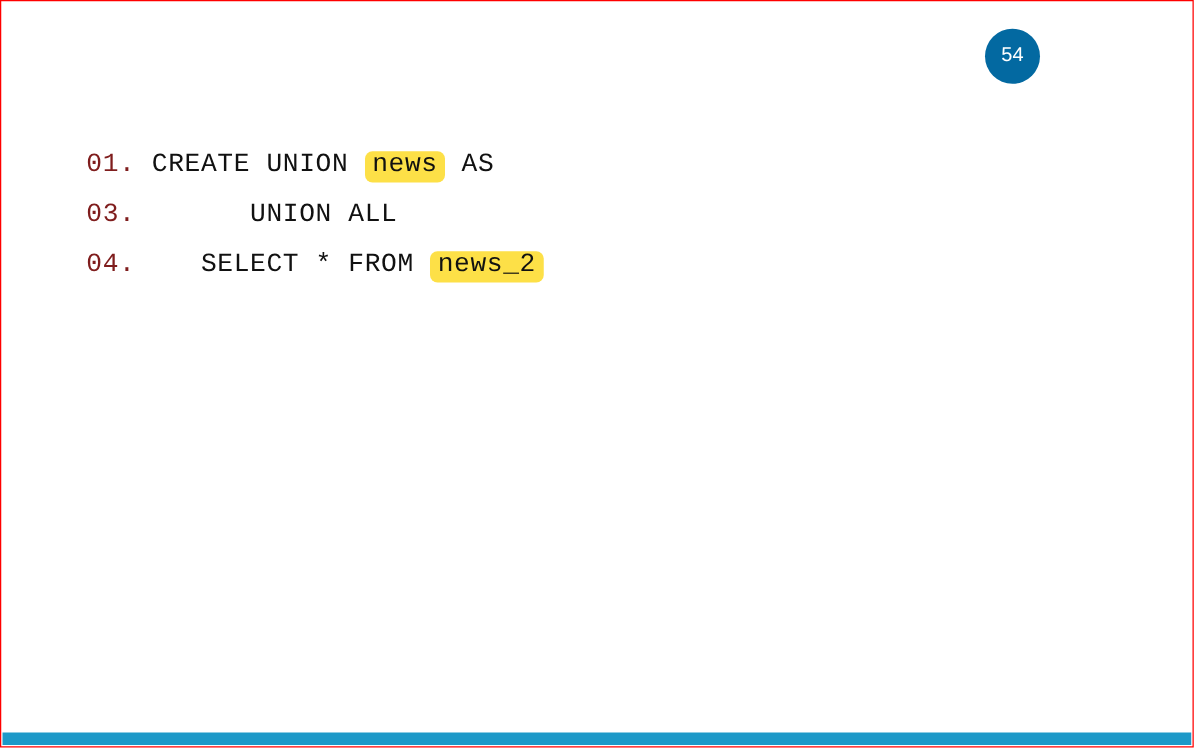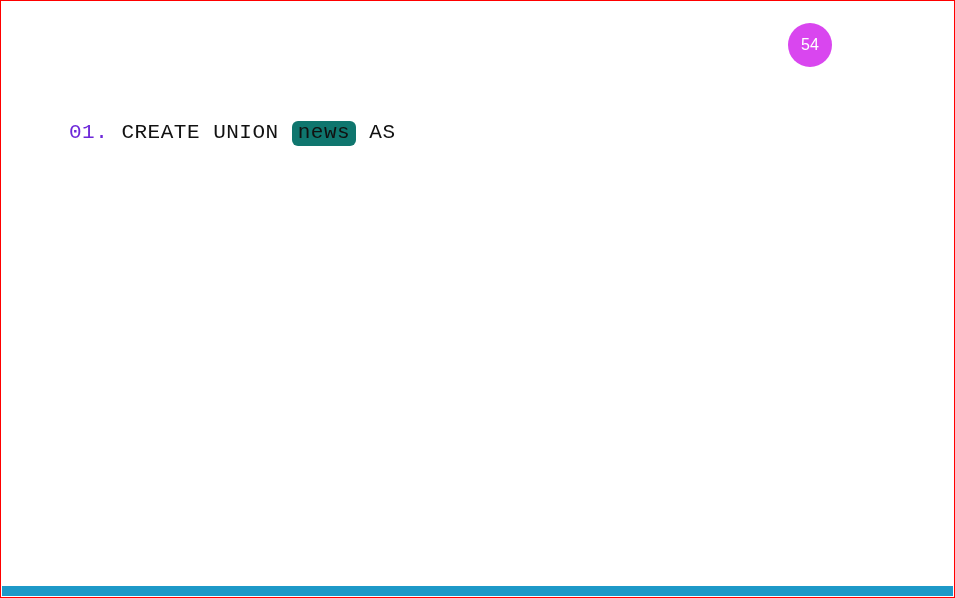--- a/index.html
+++ b/index.html
@@ -21,21 +21,21 @@
       position: relative;
       background: #fff;
     }
     .page-badge {
       position: absolute;
       top: 22px;
       right: 122px;
       width: 44px;
       height: 44px;
       border-radius: 50%;
-      background: #d946ef;
+      background: #0369a1;
       color: #fff;
       display: flex;
       align-items: center;
       justify-content: center;
       font-family: Arial, sans-serif;
       font-size: 16px;
       font-weight: 500;
     }
     .code-block {
       position: absolute;
@@ -43,24 +43,24 @@
       left: 68px;
       font-size: 21px;
       line-height: 1.9;
     }
     .code-line {
       white-space: pre;
       color: #111;
       letter-spacing: 0.5px;
     }
     .lineno {
-      color: #6d28d9;
+      color: #7f1d1d;
     }
     .hl {
-      background: #0f766e;
+      background: #fde047;
       border-radius: 6px;
       padding: 0 6px 2px 6px;
       color: #111;
     }
     .bottom-bar {
       position: absolute;
       bottom: 1px;
       left: 1px;
       right: 1px;
       height: 10px;
@@ -71,16 +71,18 @@
 <body>
 
 <div class="slide-frame">
 
   <div class="page-badge">
     <span>54</span>
   </div>
 
   <div class="code-block">
     <div class="code-line"><span class="lineno">01.</span><span> CREATE UNION </span><span class="hl">news</span><span> AS</span></div>
+    <div class="code-line"><span class="lineno">03.</span><span>       UNION ALL</span></div>
+    <div class="code-line"><span class="lineno">04.</span><span>    SELECT * FROM </span><span class="hl">news_2</span><span></span></div>
   </div>
 
   <div class="bottom-bar"></div>
 </div>
 
 </body></html>

